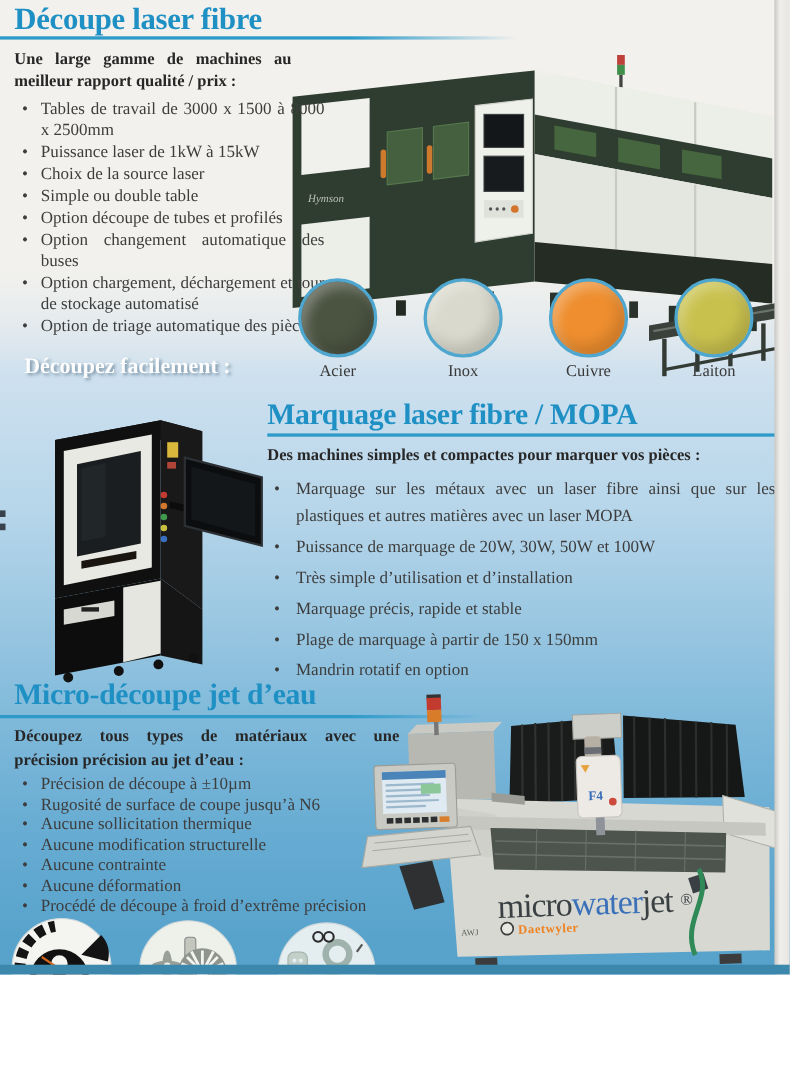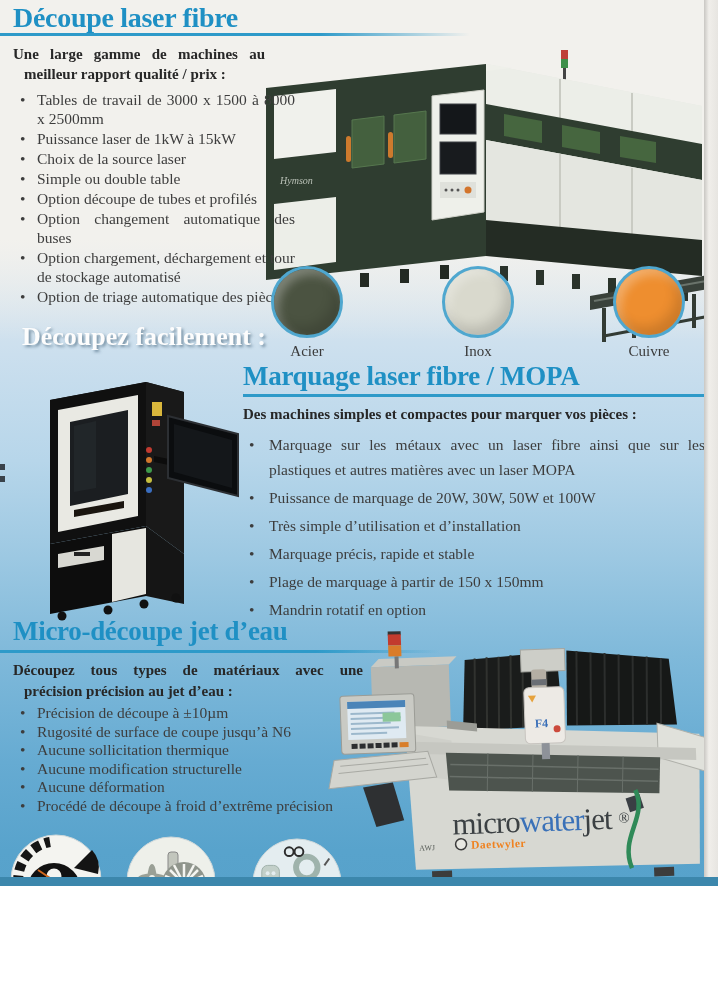--- a/index.html
+++ b/index.html
@@ -17,39 +17,39 @@
   .bottom-strip { position:absolute; left:0; bottom:0; width:100%; height:9px; background:#3c87ac; }
 
   .sec-title { position:absolute; font-weight:bold; color:#1f90c4; letter-spacing:-0.3px; }
   .s1-title { left:13px; top:2px; font-size:28px; }
   .rule { position:absolute; height:3px; background:#2e9ac9; }
   .rule1 { left:0; top:33px; width:470px;
     background:linear-gradient(90deg,#2e9ac9 0%,#2e9ac9 68%,rgba(46,154,201,0) 100%); }
   .s1-intro { position:absolute; left:13px; top:44px; width:252px;
     font-size:15px; font-weight:bold; color:#272727; line-height:20px; }
   .jline { display:block; text-align:justify; text-align-last:justify; }
-  .nline { display:block;margin-left:11px; }
+  .nline { display:block; }
   .blist { position:absolute; list-style:none; }
   .blist .li { position:relative; padding-left:24px; color:#3d3d3d; text-align:justify; }
   .blist .li::before { content:"\2022"; position:absolute; left:7px; top:0; }
   .s1-list { left:13px; top:90px; width:282px; }
   .s1-list .li { font-size:15.5px; line-height:19px; margin-bottom:1px; }
 
   .machine1 { position:absolute; left:260px; top:44px; }
   .machine2 { position:absolute; left:16px; top:358px; }
   .machine3 { position:absolute; left:328px; top:626px; }
 
-  .materials { position:absolute; left:268px; top:266px; width:420px;
+  .materials { position:absolute; left:268px; top:253px; width:420px;
     display:flex; justify-content:space-between; }
   .mat { width:78px; text-align:center; }
   .mat-circle { width:72px; height:72px; border-radius:50%; margin:0 auto;
     border:3px solid #4fa7cf;
     box-shadow:inset -6px -8px 12px rgba(0,0,0,.14), inset 5px 6px 10px rgba(255,255,255,.28); }
   .mat-label { margin-top:5px; font-size:15px; color:#3a3a3a; }
-  .mat-caption { position:absolute; left:22px; top:322px; font-size:26px; font-weight:bold;
+  .mat-caption { position:absolute; left:22px; top:322px; font-size:20px; font-weight:bold;
     color:#fdfdfd; text-shadow:2px 2px 3px rgba(62,94,116,.6); }
 
   .s2 { position:absolute; left:243px; top:360px; width:462px; }
   .s2-title { position:static; display:block; text-align:left; font-size:27px;
     font-weight:bold; color:#1f90c4; letter-spacing:-0.3px; line-height:32px; padding-right:2px; }
   .rule2 { position:static; margin-top:2px; width:100%; }
   .s2-intro { margin-top:9px; font-size:15px; font-weight:bold; color:#272727; }
   .s2-list { position:static; margin-top:9px; }
   .s2-list .li { padding-left:26px; font-size:15.5px; line-height:25px; margin-bottom:3px; }
   .s2-list .li::before { left:6px; }
@@ -184,20 +184,24 @@
       <div class="mat-label">Acier</div>
     </div>
     <div class="mat">
       <div class="mat-circle" style="background-color: rgb(217, 217, 205);"></div>
       <div class="mat-label">Inox</div>
     </div>
     <div class="mat">
       <div class="mat-circle" style="background-color: rgb(238, 142, 47);"></div>
       <div class="mat-label">Cuivre</div>
     </div>
+    <div class="mat">
+      <div class="mat-circle" style="background-color: rgb(201, 193, 78);"></div>
+      <div class="mat-label">Laiton</div>
+    </div>
   </div>
   <div class="mat-caption">Découpez facilement :</div>
 
   <svg class="machine2" width="228" height="264" viewBox="0 0 228 264">
     <g>
       <polygon points="34,42 130,24 168,34 72,54" fill="#141414"></polygon>
       <polygon points="34,42 130,24 130,168 34,186" fill="#101010"></polygon>
       <polygon points="42,52 122,37 122,158 42,174" fill="#e9e9e3"></polygon>
       <polygon points="54,64 112,52 112,136 54,148" fill="#1b1e21"></polygon>
       <polygon points="58,68 80,63 80,130 58,134" fill="#272b2f" opacity="0.6"></polygon>
@@ -249,20 +253,21 @@
   <div class="rule rule3"></div>
   <p class="s3-intro">
     <span class="jline">Découpez tous types de matériaux avec une</span>
     <span class="nline">précision précision au jet d’eau :</span>
   </p>
   <ul class="blist s3-list">
     <li class="li">Précision de découpe à ±10µm</li>
     <li class="li">Rugosité de surface de coupe jusqu’à N6</li>
     <li class="li">Aucune sollicitation thermique</li>
     <li class="li">Aucune modification structurelle</li>
+    <li class="li">Aucune contrainte</li>
     <li class="li">Aucune déformation</li>
     <li class="li">Procédé de découpe à froid d’extrême précision</li>
   </ul>
 
   <svg class="machine3" width="388" height="258" viewBox="0 0 388 258">
     <g transform="rotate(-2 194 129)">
       <g>
         <polygon points="46,36 124,36 132,28 54,28" fill="#c9cac4"></polygon>
         <rect x="46" y="36" width="78" height="62" fill="#b7b8b2"></rect>
         <rect x="70" y="26" width="4" height="12" fill="#777"></rect>

